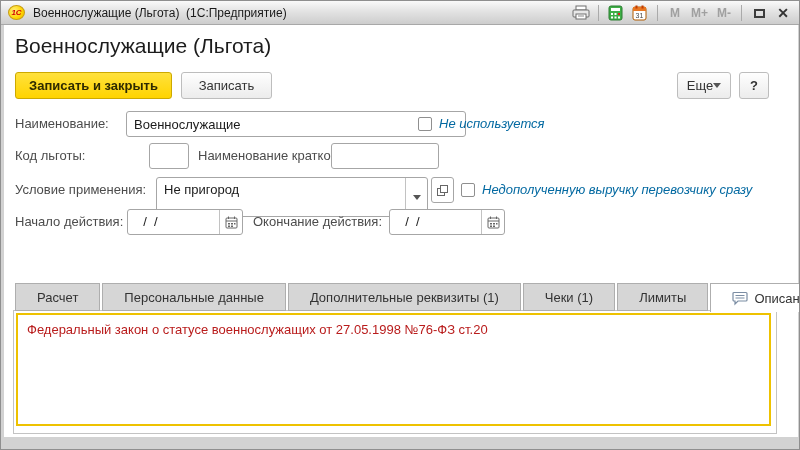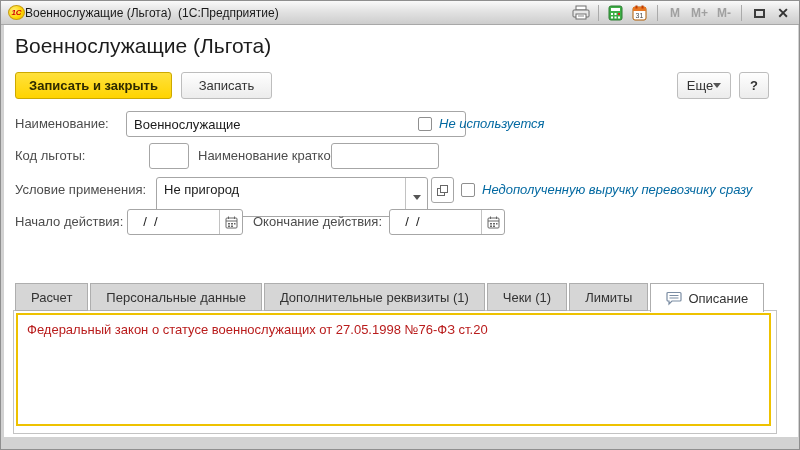--- a/index.html
+++ b/index.html
@@ -6,21 +6,21 @@
   html,body { width:800px; height:450px; font-family:"Liberation Sans", sans-serif; background:#e8e8e8; }
   .window{ position:relative; width:800px; height:450px; border:1px solid #8f8f8f; background:#d2d2d2; overflow:hidden; }
 
   
   .titlebar{ position:absolute; left:0; top:0; width:100%; height:24px;
     background:linear-gradient(#fafafa,#e3e3e3 45%,#cdcdcd); border-bottom:1px solid #a8a8a8;
     display:flex; align-items:center; }
   .logo{ width:17px; height:15px; margin-left:7px; background:radial-gradient(circle at 35% 35%, #ffef7a, #ffd400 60%, #e8b500);
     border:1px solid #c79d12; border-radius:50%; color:#d40000; font-size:8px; font-weight:bold; font-style:italic;
     display:flex; align-items:center; justify-content:center; }
-  .titletext{ font-size:12px; color:#1a1a1a; white-space:pre; }
+  .titletext{ margin-left:8px; font-size:12px; color:#1a1a1a; white-space:pre; }
   .tb-right{ position:absolute; right:6px; top:0; height:24px; display:flex; align-items:center; gap:4px; }
   .tb-sep{ width:1px; height:16px; background:#aaa; margin:0 3px; }
   .tb-btn{ height:20px; min-width:20px; display:flex; align-items:center; justify-content:center; cursor:default; }
   .mem{ font-size:12px; font-weight:bold; color:#a0a0a0; padding:0 2px; }
   .maxbox{ width:11px; height:9px; border:2px solid #3c3c3c; }
   .closex{ font-size:14px; font-weight:bold; color:#333; }
 
   
   .page{ position:absolute; left:3px; top:24px; width:794px; height:412px; background:#fff; }
 
@@ -51,21 +51,21 @@
 
   .datefield{ position:absolute; top:208px; width:116px; height:26px; border:1px solid #a6a6a6; border-radius:3px;
     background:#fff; display:flex; }
   .date-val{ flex:1; font-size:13px; color:#1a1a1a; line-height:24px; padding:0 8px; white-space:pre; }
   .date-btn{ width:23px; border-left:1px solid #c2c2c2; display:flex; align-items:center; justify-content:center; }
 
   .hint{ position:absolute; left:14px; top:241px; width:450px; font-size:13px; line-height:18px; color:#8b8b5e; }
 
   
   .tabs{ position:absolute; left:14px; top:282px; display:flex; align-items:flex-end; z-index:3; }
-  .tab{ height:28px; padding:0 15px; margin-right:2px; background:#d6d6d6; border:1px solid #aeaeae;
+  .tab{ height:28px; padding:0 21px; margin-right:2px; background:#d6d6d6; border:1px solid #aeaeae;
     font-size:13px; color:#333; display:flex; align-items:center; gap:6px; cursor:default; white-space:nowrap; }
   .tab.active{ background:#fff; height:29px; border-bottom:none; margin-bottom:-1px; }
 
   .panel{ position:absolute; left:12px; top:309px; width:764px; height:124px; background:#fff; border:1px solid #c3c3c3; z-index:1; }
   .desc{ position:absolute; left:15px; top:312px; width:755px; height:113px; z-index:2;
     border:2px solid #eec200; background:#fff; resize:none; outline:none;
     font-family:"Liberation Sans",sans-serif; font-size:13px; color:#b91c1c; padding:7px 9px; overflow:hidden; }
 </style>
 </head>
 <body>

